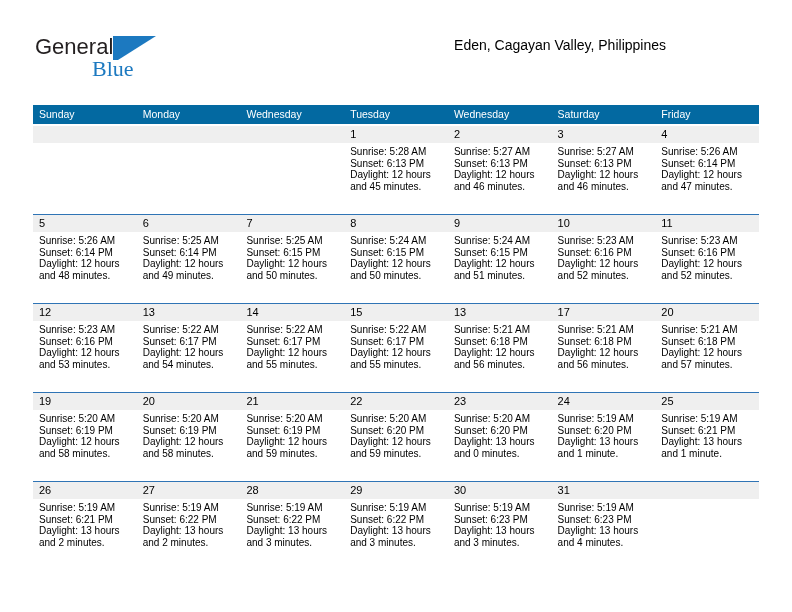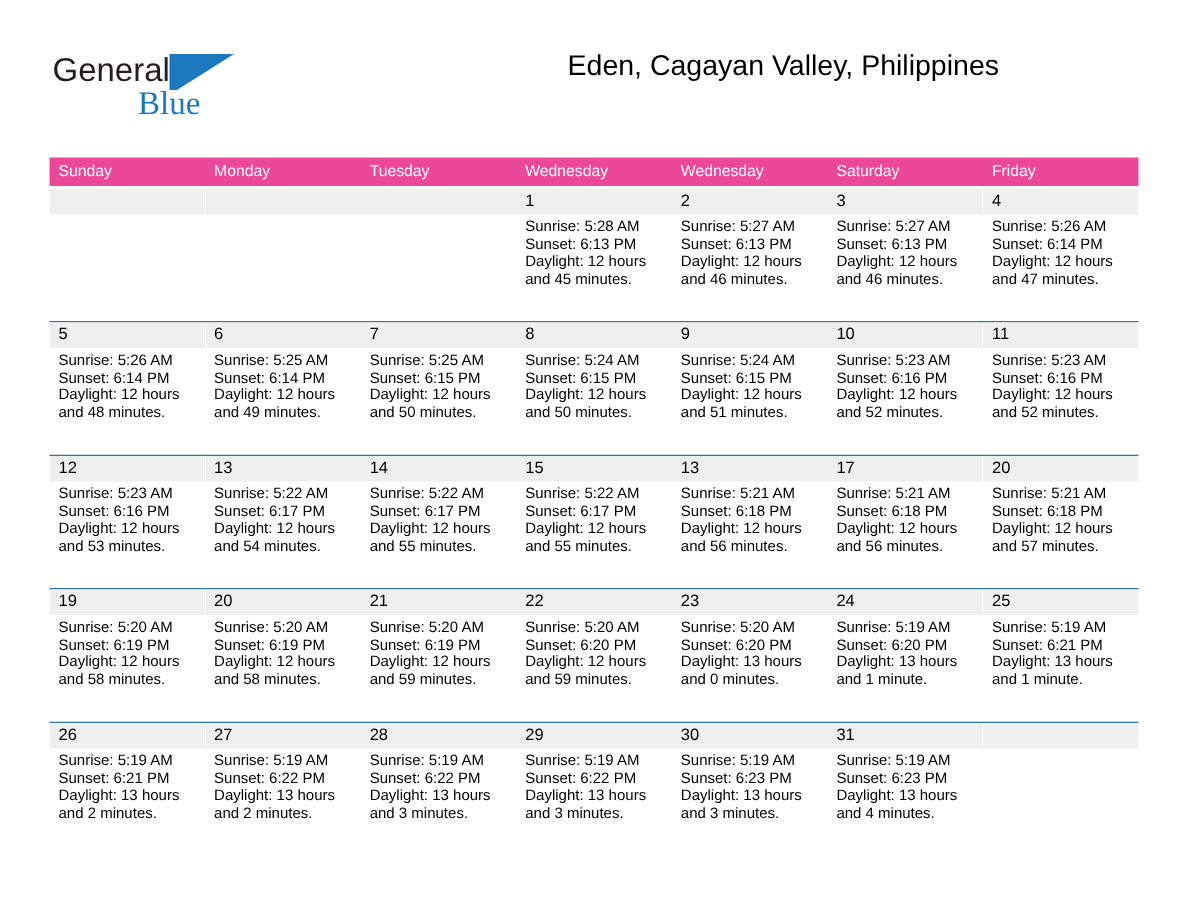--- a/index.html
+++ b/index.html
@@ -84,37 +84,37 @@
     top: 0;
     text-align: right;
   }
   .month-title {
     font-size: 27px;
     color: #000000;
     line-height: 34px;
     white-space: nowrap;
   }
   .location {
-    font-size: 19px;
+    font-size: 14px;
     color: #000000;
     line-height: 22px;
     margin-top: 4px;
     white-space: nowrap;
   }
 
   
   .calendar {
     position: absolute;
     left: 33px;
     top: 105px;
     width: 726px;
   }
   .weekday-row {
     display: flex;
-    background: #ec4899;
+    background: #0369a1;
     height: 19px;
   }
   .weekday {
     flex: 1 1 0;
     color: #ffffff;
     font-size: 10.5px;
     line-height: 19px;
     padding-left: 6px;
     box-sizing: border-box;
     white-space: nowrap;
@@ -176,22 +176,22 @@
       <div class="location">Eden, Cagayan Valley, Philippines</div>
     </div>
 
   </div>
 
   <div class="calendar">
 
     <div class="weekday-row">
       <div class="weekday">Sunday</div>
       <div class="weekday">Monday</div>
+      <div class="weekday">Wednesday</div>
       <div class="weekday">Tuesday</div>
-      <div class="weekday">Wednesday</div>
       <div class="weekday">Wednesday</div>
       <div class="weekday">Saturday</div>
       <div class="weekday">Friday</div>
     </div>
 
     <div class="week-row first">
       <div class="day-cell">
         <div class="day-num-band"></div>
         <div class="day-info">
           <div></div>

